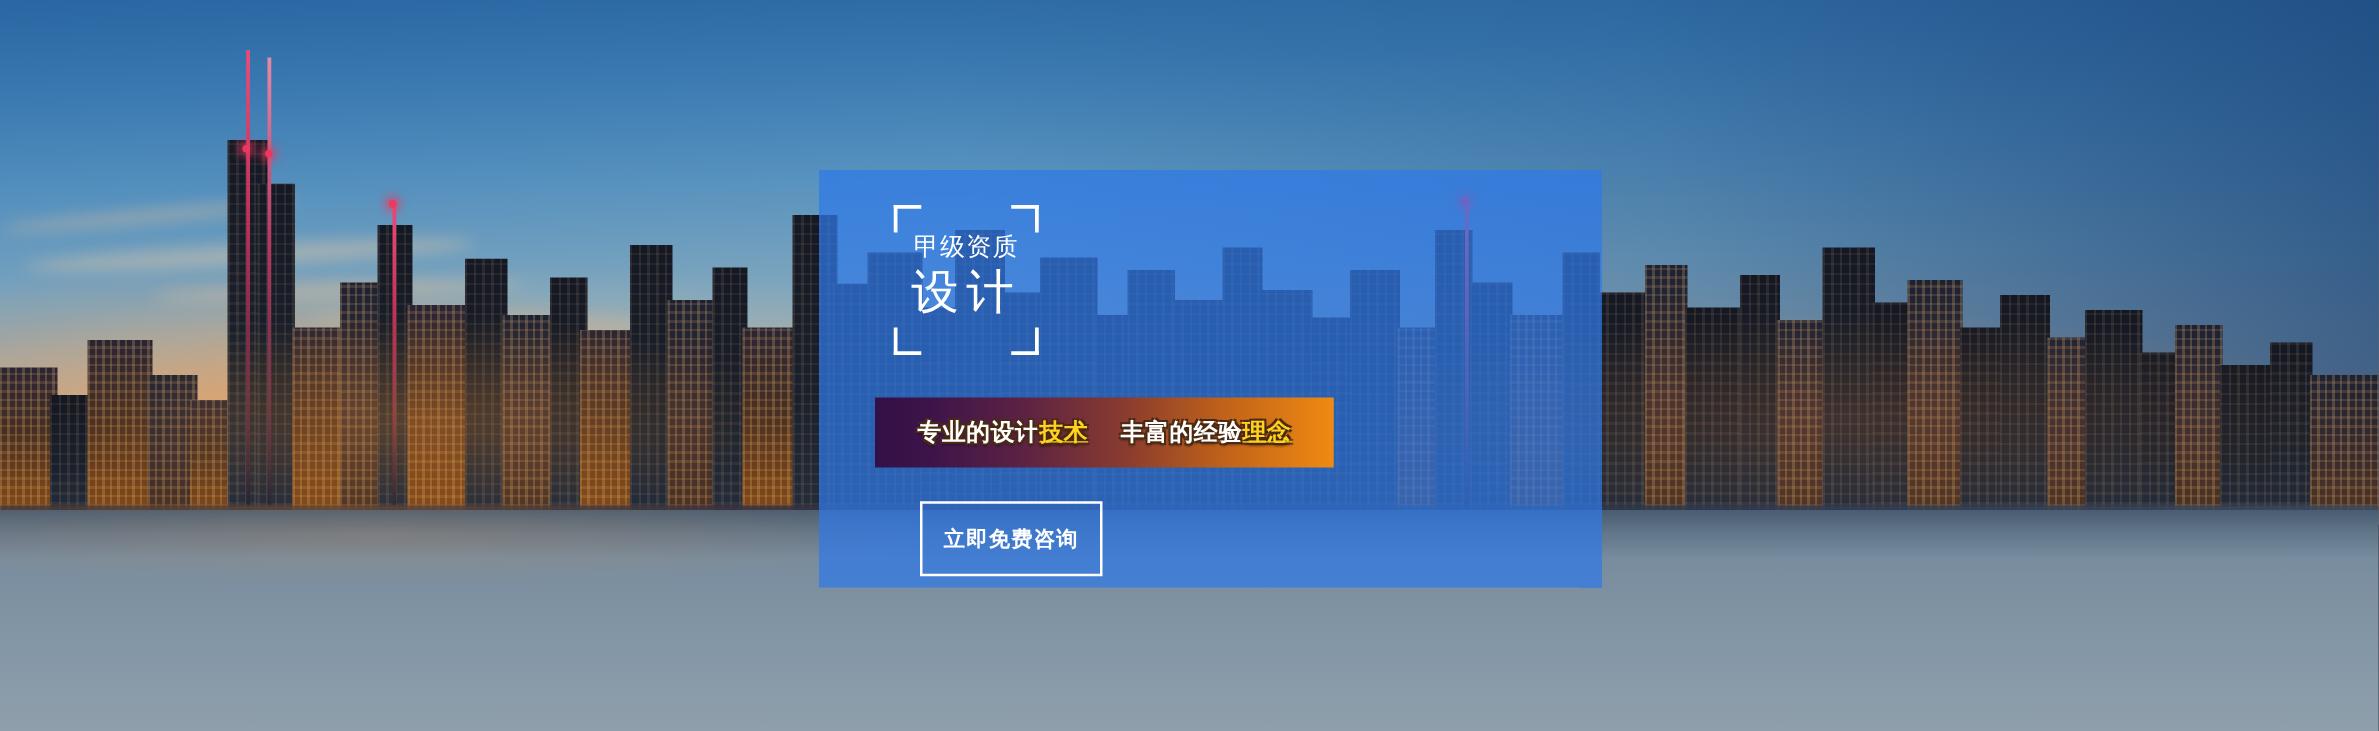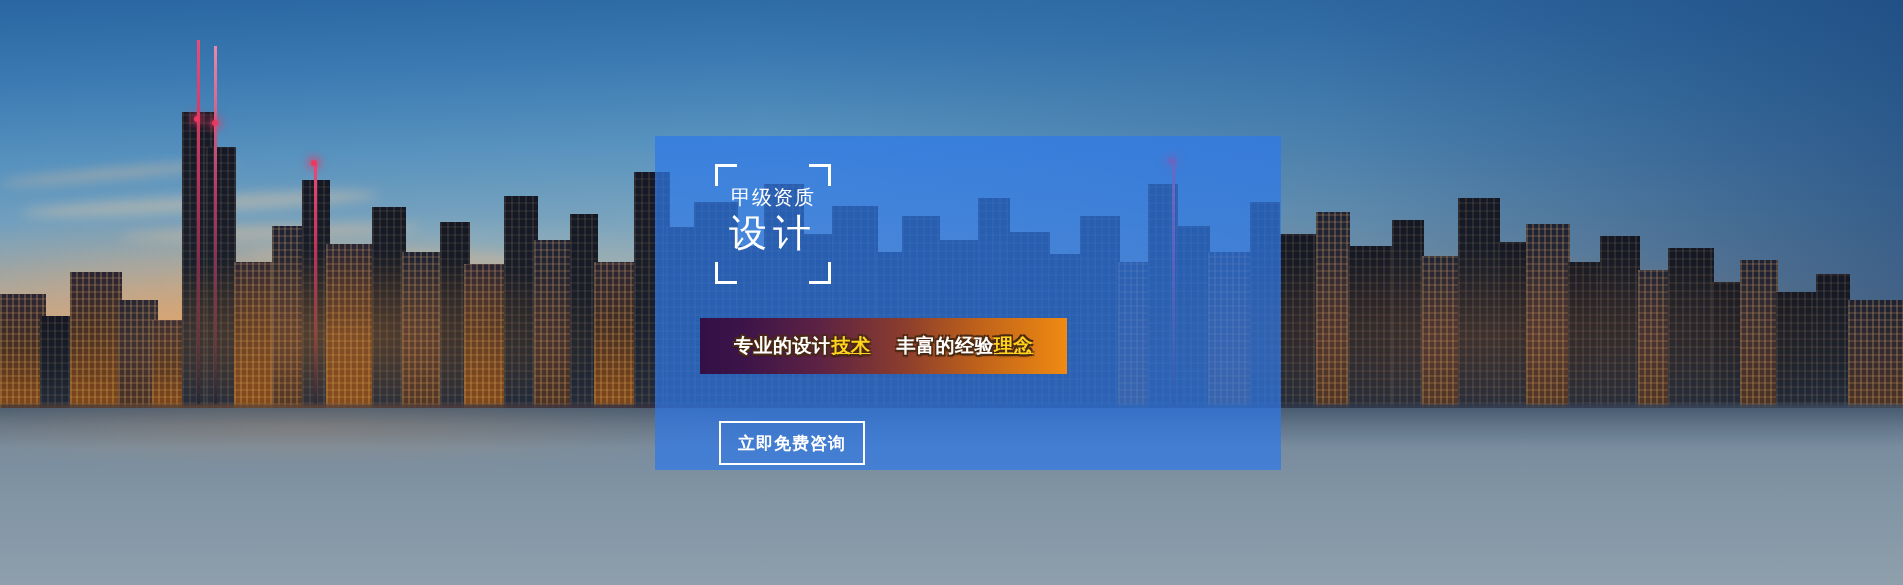--- a/index.html
+++ b/index.html
@@ -159,26 +159,25 @@
     text-shadow:
       -1.6px -1.6px 0 #4a2a12, 1.6px -1.6px 0 #4a2a12,
       -1.6px  1.6px 0 #4a2a12, 1.6px  1.6px 0 #4a2a12,
        0 2px 2px rgba(0,0,0,.45);
   }
   .feat-accent{ color:#ffd21e;text-decoration:underline; }
   .feat-gap{ display:inline-block; width:26px; }
 
   
   #cta-button{
-    position:absolute; left:64px; top:265px; width:146px; height:44px;
+    position:absolute; left:81px; top:265px; width:146px; height:60px;
     border:2px solid #ffffff;
     background:transparent;
     display:flex; align-items:center; justify-content:center;
     cursor:pointer;
-    margin-top:20px;
   }
   #cta-button .cta-label{
     color:#ffffff; font-size:17px; font-weight:bold; letter-spacing:1px;
     white-space:nowrap;
   }
 </style>
 </head>
 <body>
 
 <div id="banner">

